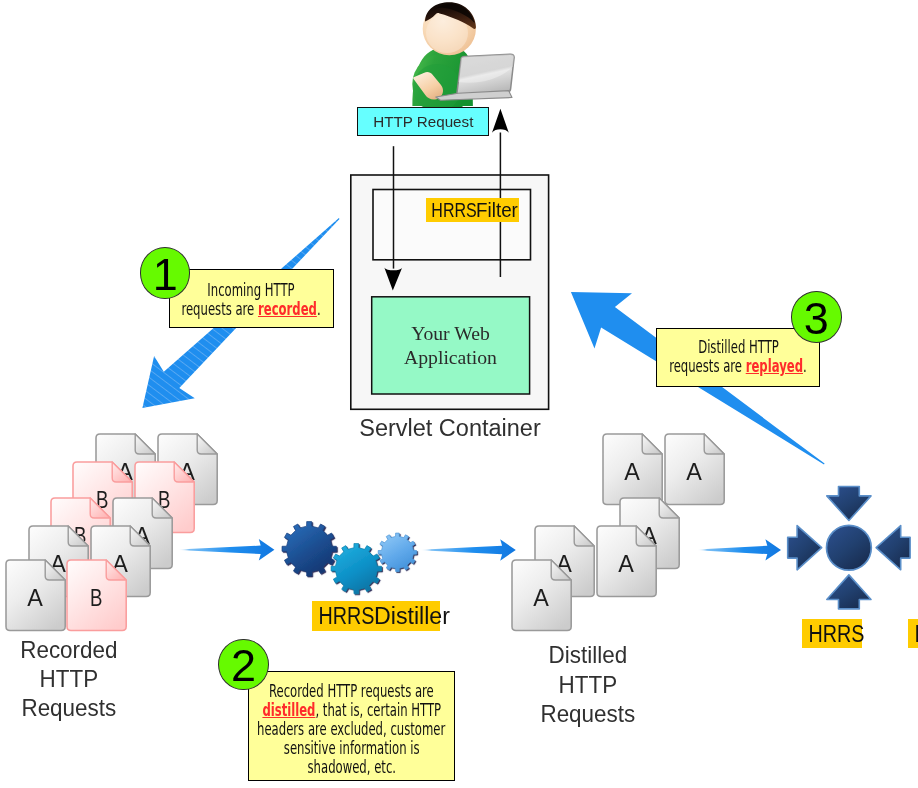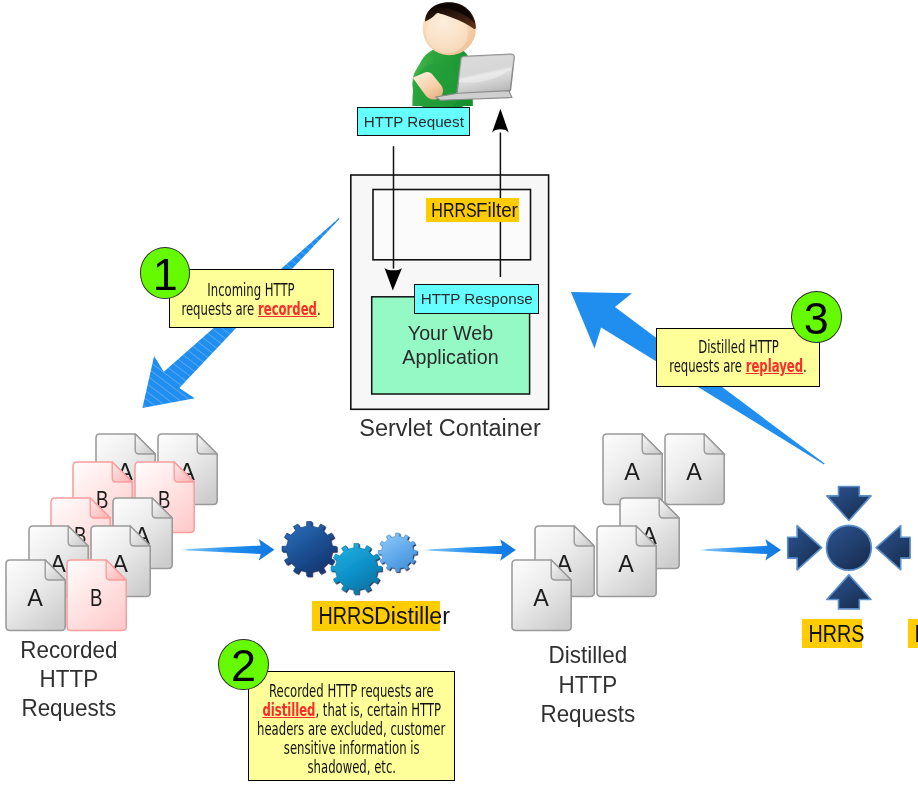--- a/index.html
+++ b/index.html
@@ -1,20 +1,20 @@
 <!DOCTYPE html>
 <html><head>
 <meta charset="utf-8">
 <style>
   html,body{margin:0;padding:0;background:#ffffff;}
   body{width:918px;height:788px;position:relative;overflow:hidden;
        font-family:"Liberation Sans",sans-serif;}
   .stage{position:absolute;left:0;top:0;width:918px;height:788px;}
   svg.layer{position:absolute;left:0;top:0;width:918px;height:788px;}
-  .abs{position:absolute;}
+  .abs{position:absolute;font-family:Liberation Serif, serif;}
 
   
   .boxlbl{position:absolute;box-sizing:border-box;border:1.6px solid #111;
           display:flex;align-items:center;justify-content:center;
           font-family:"Liberation Sans",sans-serif;color:#2b2b2b;white-space:nowrap;}
   .cyanbox{background:#66ffff;}
 
   
   .amberstack{position:absolute;display:flex;flex-direction:row;align-items:center;}
   .amberline{background:#ffcc00;color:#111111;white-space:nowrap;
@@ -273,28 +273,27 @@
 
  <g>
   <path d="M 821.70 547.70 L 797.10 569.80 L 797.10 558.10 L 787.70 558.10 L 787.70 537.30 L 797.10 537.30 L 797.10 525.60 Z" fill="url(#gNavy)" stroke="#5b8fc9" stroke-width="1.6" stroke-linejoin="round"></path>
   <path d="M 876.10 547.70 L 900.70 525.60 L 900.70 537.30 L 910.10 537.30 L 910.10 558.10 L 900.70 558.10 L 900.70 569.80 Z" fill="url(#gNavy)" stroke="#5b8fc9" stroke-width="1.6" stroke-linejoin="round"></path>
   <path d="M 848.90 520.50 L 826.80 495.90 L 838.50 495.90 L 838.50 486.50 L 859.30 486.50 L 859.30 495.90 L 871.00 495.90 Z" fill="url(#gNavy)" stroke="#5b8fc9" stroke-width="1.6" stroke-linejoin="round"></path>
   <path d="M 848.90 574.90 L 871.00 599.50 L 859.30 599.50 L 859.30 608.90 L 838.50 608.90 L 838.50 599.50 L 826.80 599.50 Z" fill="url(#gNavy)" stroke="#5b8fc9" stroke-width="1.6" stroke-linejoin="round"></path>
   <circle cx="848.9" cy="547.7" r="22.4" fill="url(#gNavy)" stroke="#5b8fc9" stroke-width="1.7"></circle>
  </g>
 </svg>
 
-<div class="boxlbl cyanbox" style="left:357.3px;top:107.3px;width:113px;height:29px;font-size:15.2px;">HTTP Request</div>
+<div class="boxlbl cyanbox" style="left:357.3px;top:107.3px;width:132px;height:29px;font-size:15.2px;">HTTP Request</div>
 
 <div class="amberstack" style="left:425.5px;top:197.6px;width:49.7px;">
   <div class="amberline" style="width:49.7px;height:24.4px;"><span style="transform: scaleX(0.81);">HRRS</span></div>
   <div class="amberline" style="width:44px;height:24.4px;"><span style="transform: scaleX(0.95);">Filter</span></div>
 </div>
 
-<div class="boxlbl cyanbox" style="left:414.4px;top:284.3px;width:124.7px;height:29.4px;font-size:15.2px;">HTTP Response</div>
 
 <div class="abs" style="left:371px;top:321px;width:159px;text-align:center;font-size:19.7px;color:#2b2b2b;line-height:24.3px;">
   <div>Your Web</div>
   <div>Application</div>
 </div>
 
 <div class="caption" style="left:351px;top:415.5px;width:198px;font-size:23.5px;line-height:24px;">Servlet Container</div>
 
 <div class="callout" style="left:169px;top:269.2px;width:164.5px;height:59.2px;font-size:17.5px;line-height:18.9px;padding-top:3px;">
   <div class="ln"><span>Incoming HTTP</span></div>

